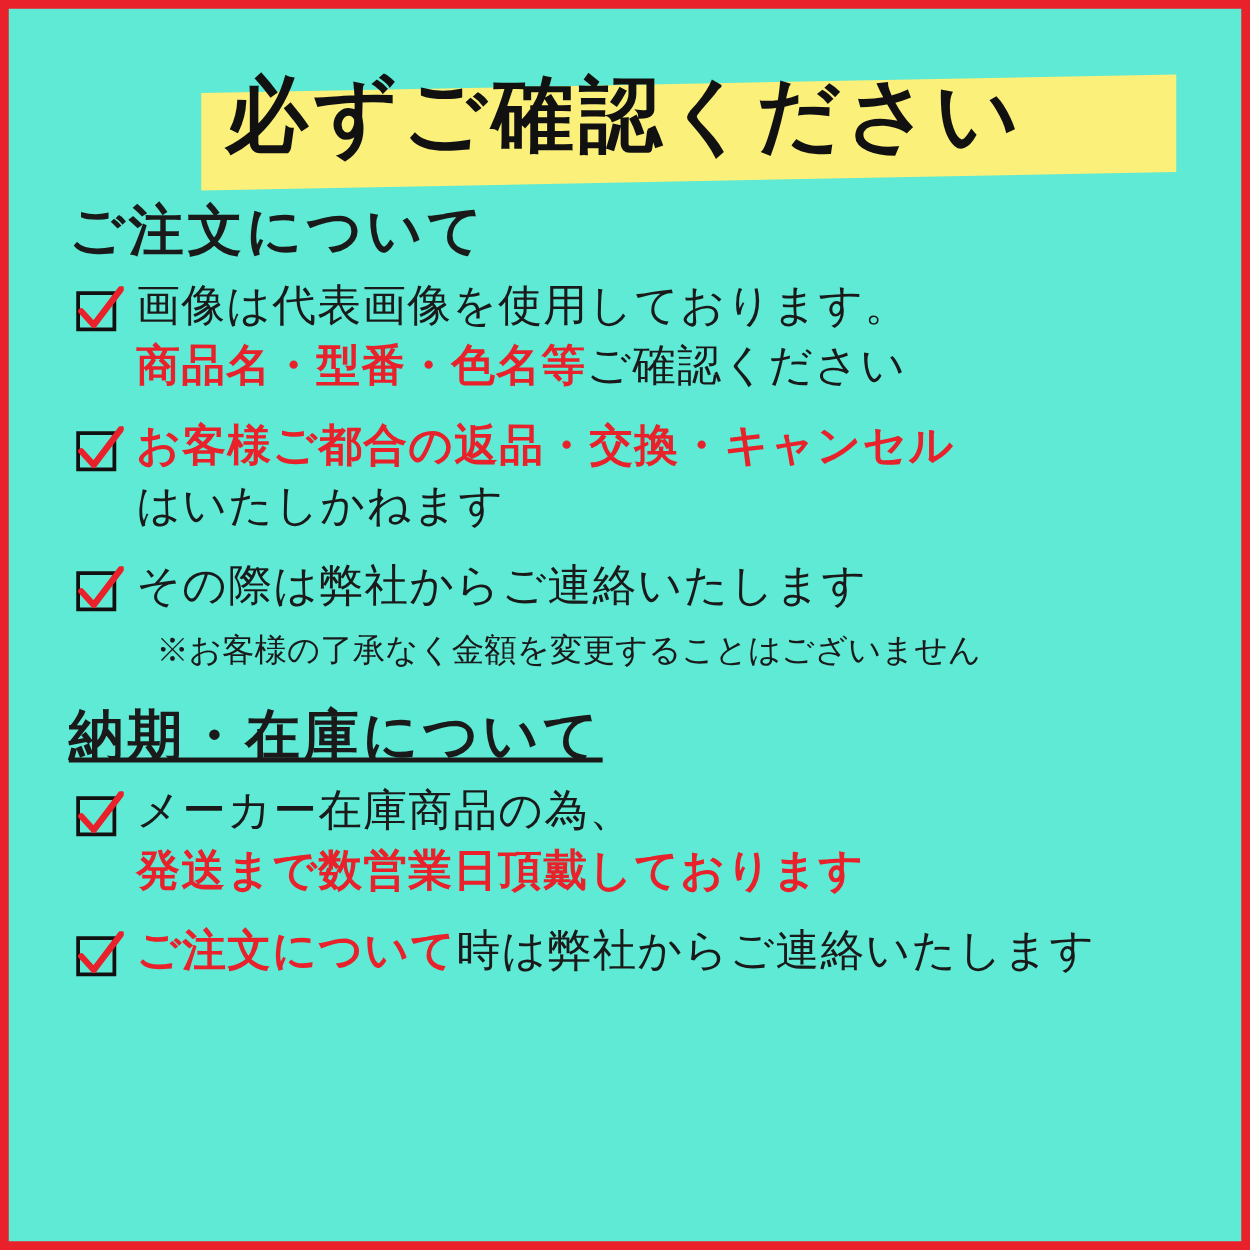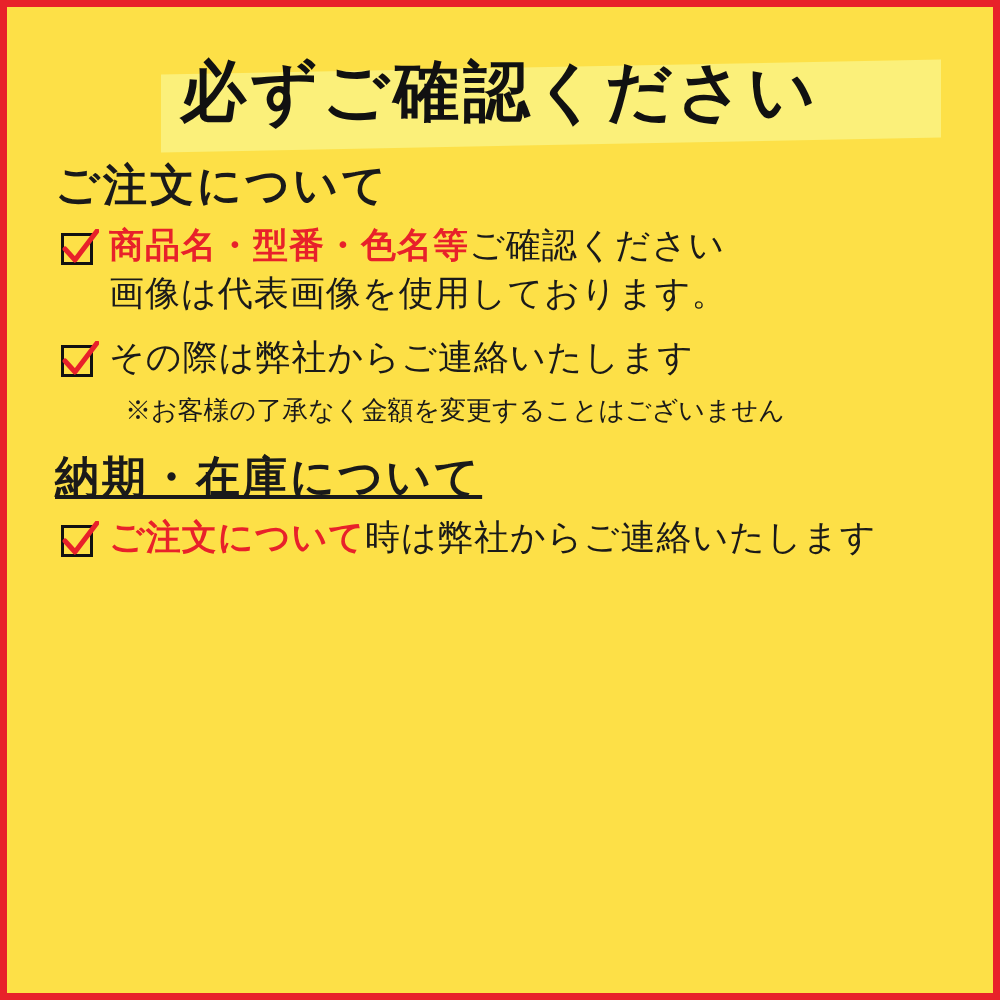--- a/index.html
+++ b/index.html
@@ -12,21 +12,21 @@
     background: #ffffff;
     font-family: "Liberation Serif", "DejaVu Serif", serif;
     overflow: hidden;
   }
   .page {
     position: relative;
     width: 1000px;
     height: 1000px;
     box-sizing: border-box;
     border: 7px solid #e8212a;
-    background: #fde047;
+    background: #5eead4;
   }
   .inner {
     position: absolute;
     left: 0; top: 0; right: 0; bottom: 0;
     padding: 28px 34px 0 34px;
     box-sizing: border-box;
   }
 
   
   .title-wrap {
@@ -114,21 +114,21 @@
   .line.bold-red {
     font-weight: bold;
     color: #e8212a;
   }
   .line .red {
     font-weight: bold;
     color: #e8212a;
   }
   .note {
     margin: -6px 0 10px 84px;
-    font-family: Liberation Sans, sans-serif;
+    font-family: Liberation Mono, monospace;
     font-size: 26px;
     line-height: 38px;
     color: #1a1a1a;
     white-space: nowrap;
   }
 </style>
 </head>
 <body>
 
 <div class="page">
@@ -142,42 +142,66 @@
     <div class="section-heading">ご注文について</div>
 
     <div class="item">
       <span class="check">
         <span class="box"></span>
         <svg width="40" height="40" viewBox="0 0 40 40">
             <path d="M6 20 L16 31 L38 2" stroke="#e8212a" stroke-width="5" fill="none" stroke-linecap="round" stroke-linejoin="round"></path>
           </svg>
       </span>
       <span class="lines">
+        <div class="line">画像は代表画像を使用しております。</div>
         <div class="line"><span class="red">商品名・型番・色名等</span><span>ご確認ください</span></div>
-        <div class="line">画像は代表画像を使用しております。</div>
-      </span>
-    </div>
-
+      </span>
+    </div>
+
+    <div class="item">
+      <span class="check">
+        <span class="box"></span>
+        <svg width="40" height="40" viewBox="0 0 40 40">
+            <path d="M6 20 L16 31 L38 2" stroke="#e8212a" stroke-width="5" fill="none" stroke-linecap="round" stroke-linejoin="round"></path>
+          </svg>
+      </span>
+      <span class="lines">
+        <div class="line bold-red">お客様ご都合の返品・交換・キャンセル</div>
+        <div class="line">はいたしかねます</div>
+      </span>
+    </div>
 
     <div class="item">
       <span class="check">
         <span class="box"></span>
         <svg width="40" height="40" viewBox="0 0 40 40">
             <path d="M6 20 L16 31 L38 2" stroke="#e8212a" stroke-width="5" fill="none" stroke-linecap="round" stroke-linejoin="round"></path>
           </svg>
       </span>
       <span class="lines">
         <div class="line">その際は弊社からご連絡いたします</div>
       </span>
     </div>
 
     <div class="note">※お客様の了承なく金額を変更することはございません</div>
 
     <div class="section-heading second">納期・在庫について</div>
 
+    <div class="item">
+      <span class="check">
+        <span class="box"></span>
+        <svg width="40" height="40" viewBox="0 0 40 40">
+            <path d="M6 20 L16 31 L38 2" stroke="#e8212a" stroke-width="5" fill="none" stroke-linecap="round" stroke-linejoin="round"></path>
+          </svg>
+      </span>
+      <span class="lines">
+        <div class="line">メーカー在庫商品の為、</div>
+        <div class="line bold-red">発送まで数営業日頂戴しております</div>
+      </span>
+    </div>
 
     <div class="item">
       <span class="check">
         <span class="box"></span>
         <svg width="40" height="40" viewBox="0 0 40 40">
             <path d="M6 20 L16 31 L38 2" stroke="#e8212a" stroke-width="5" fill="none" stroke-linecap="round" stroke-linejoin="round"></path>
           </svg>
       </span>
       <span class="lines">
         <div class="line"><span class="red">ご注文について</span><span>時は弊社からご連絡いたします</span></div>

